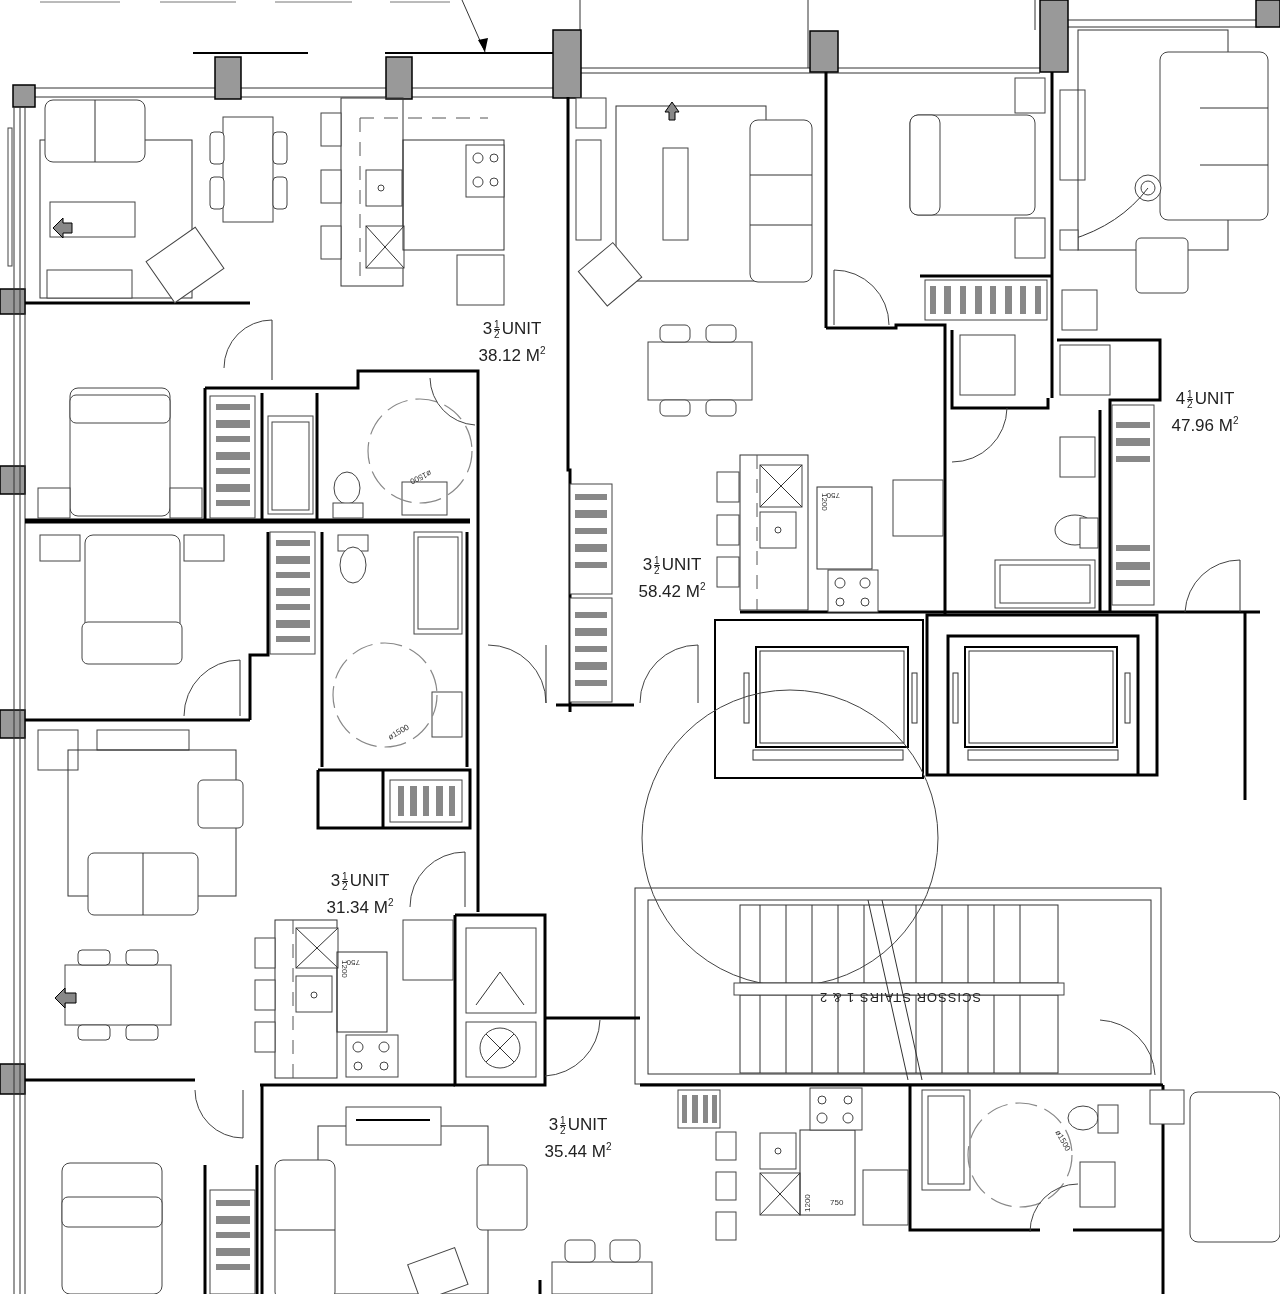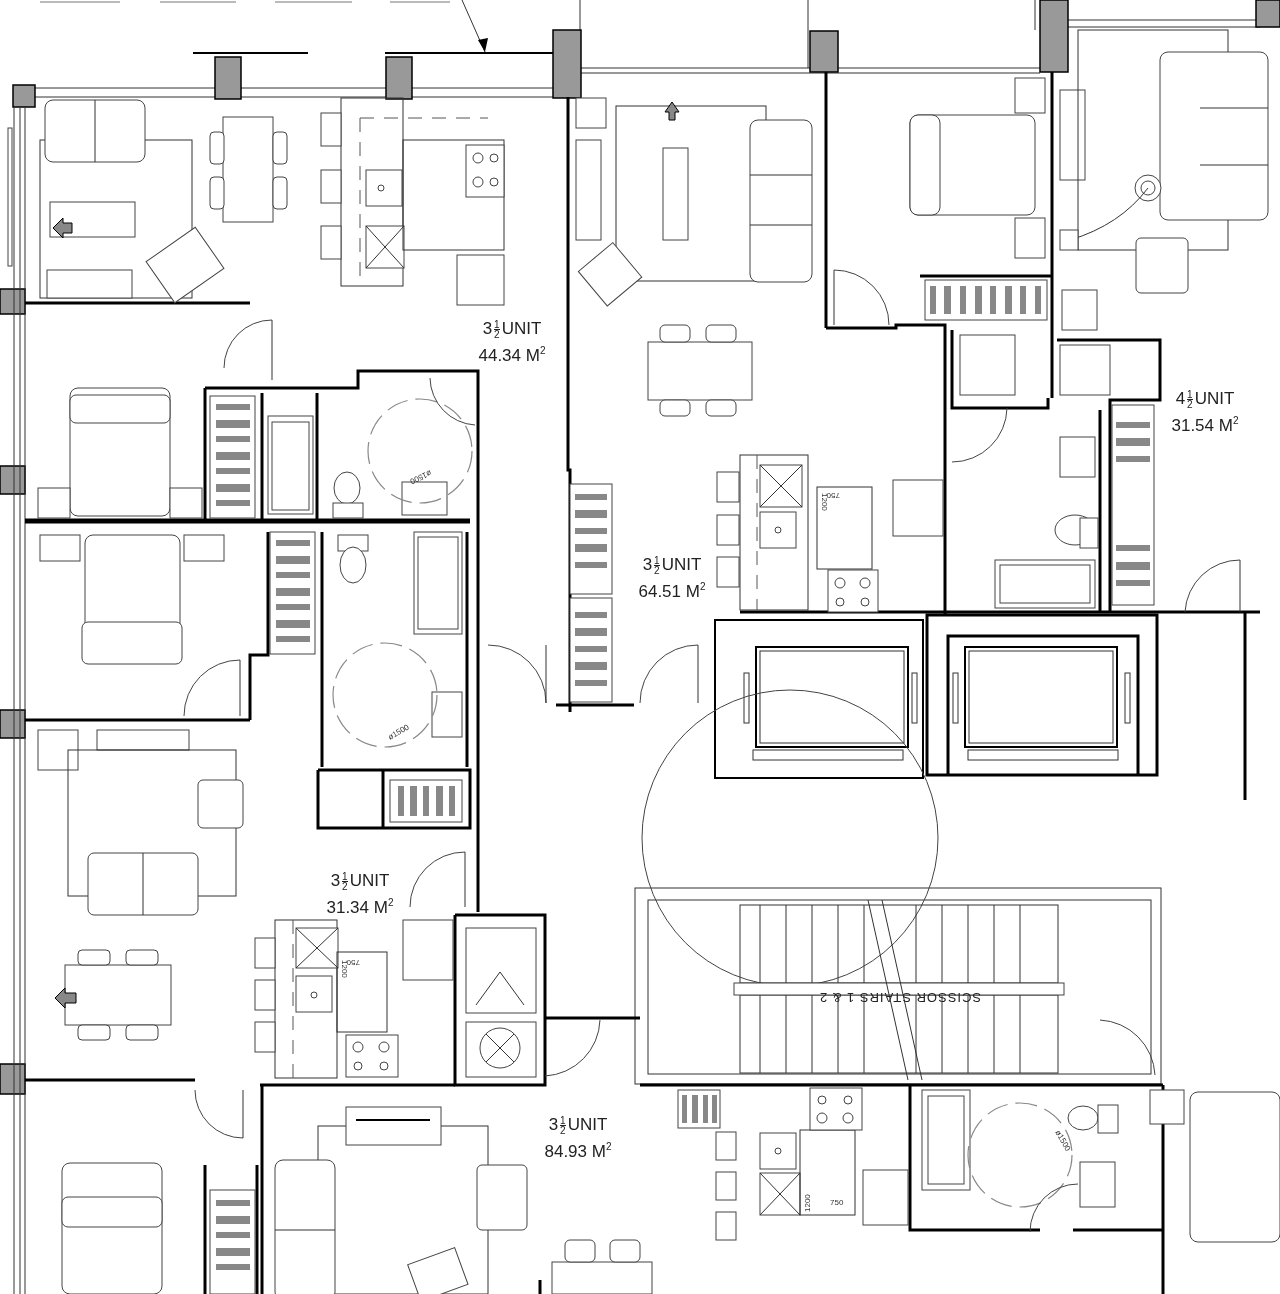--- a/index.html
+++ b/index.html
@@ -457,42 +457,42 @@
     <path d="M195 1090 A48 48 0 0 0 243 1138" class="arc"></path>
       <line class="ln" x1="243" y1="1090" x2="243" y2="1138"></line>
     <path d="M1030 1232 A48 48 0 0 1 1078 1184" class="arc"></path>
   </g>
 </svg>
 
 <div class="unit-label" style="left:462px; top:318px; width:100px;">
   <div>
     <span>3</span><span class="frac"><span>1</span><span class="bar">2</span></span><span>UNIT</span>
   </div>
-  <div><span>44.34</span> <span>M</span><sup>2</sup></div>
+  <div><span>38.12</span> <span>M</span><sup>2</sup></div>
 </div>
 
 <div class="unit-label" style="left:622px; top:554px; width:100px;">
   <div>
     <span>3</span><span class="frac"><span>1</span><span class="bar">2</span></span><span>UNIT</span>
   </div>
-  <div><span>64.51</span> <span>M</span><sup>2</sup></div>
+  <div><span>58.42</span> <span>M</span><sup>2</sup></div>
 </div>
 
 <div class="unit-label" style="left:1155px; top:388px; width:100px;">
   <div>
     <span>4</span><span class="frac"><span>1</span><span class="bar">2</span></span><span>UNIT</span>
   </div>
-  <div><span>31.54</span> <span>M</span><sup>2</sup></div>
+  <div><span>47.96</span> <span>M</span><sup>2</sup></div>
 </div>
 
 <div class="unit-label" style="left:310px; top:870px; width:100px;">
   <div>
     <span>3</span><span class="frac"><span>1</span><span class="bar">2</span></span><span>UNIT</span>
   </div>
   <div><span>31.34</span> <span>M</span><sup>2</sup></div>
 </div>
 
 <div class="unit-label" style="left:528px; top:1114px; width:100px;">
   <div>
     <span>3</span><span class="frac"><span>1</span><span class="bar">2</span></span><span>UNIT</span>
   </div>
-  <div><span>84.93</span> <span>M</span><sup>2</sup></div>
+  <div><span>35.44</span> <span>M</span><sup>2</sup></div>
 </div>
 
 </body></html>

